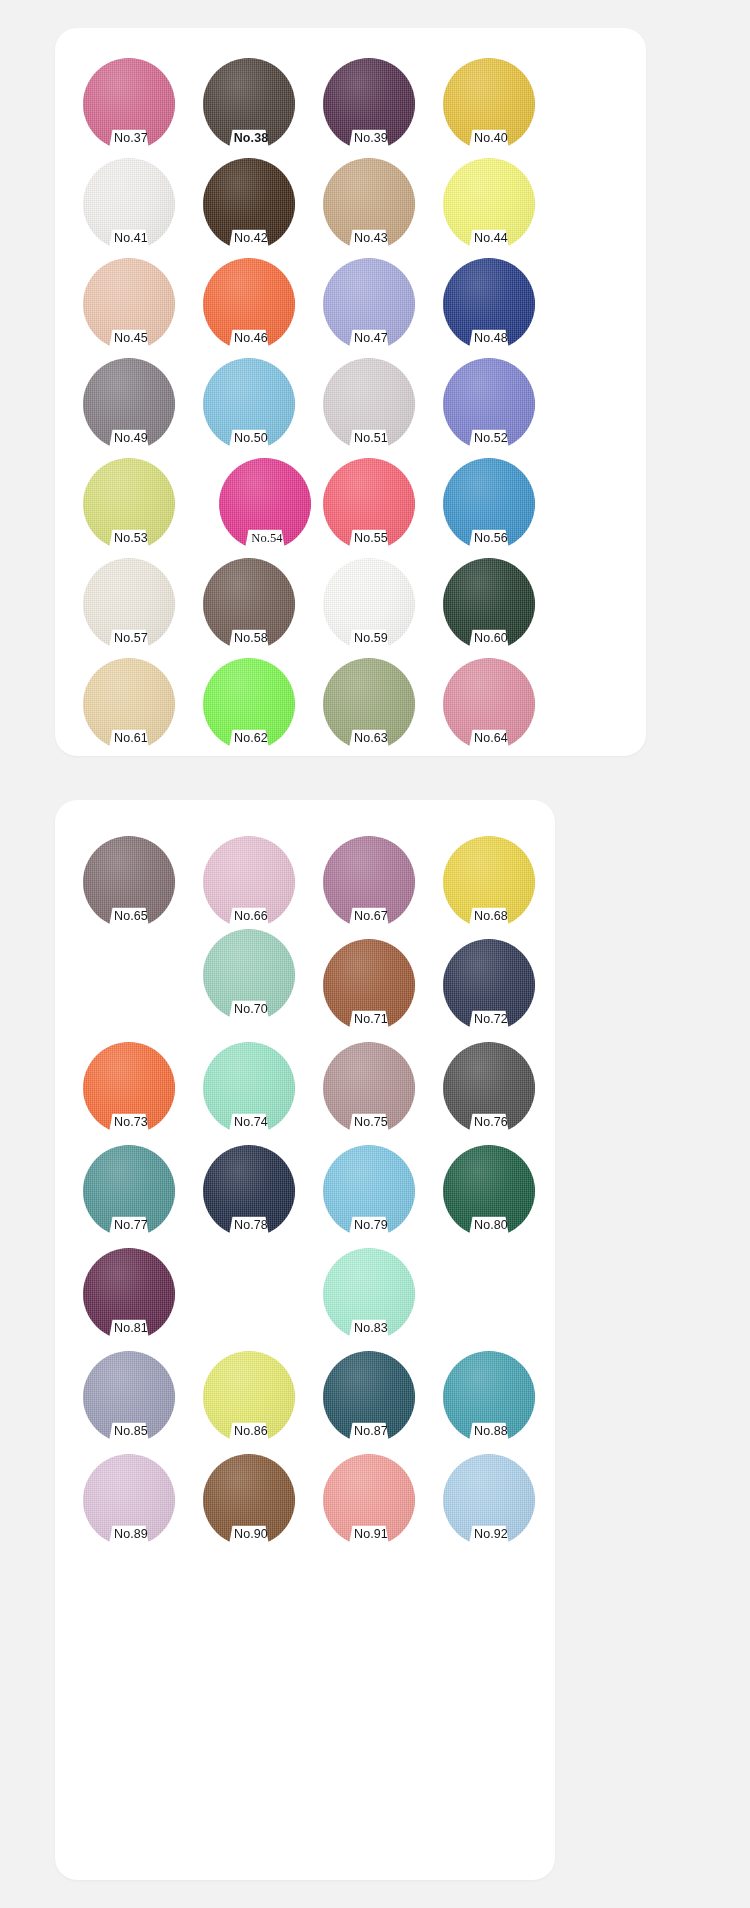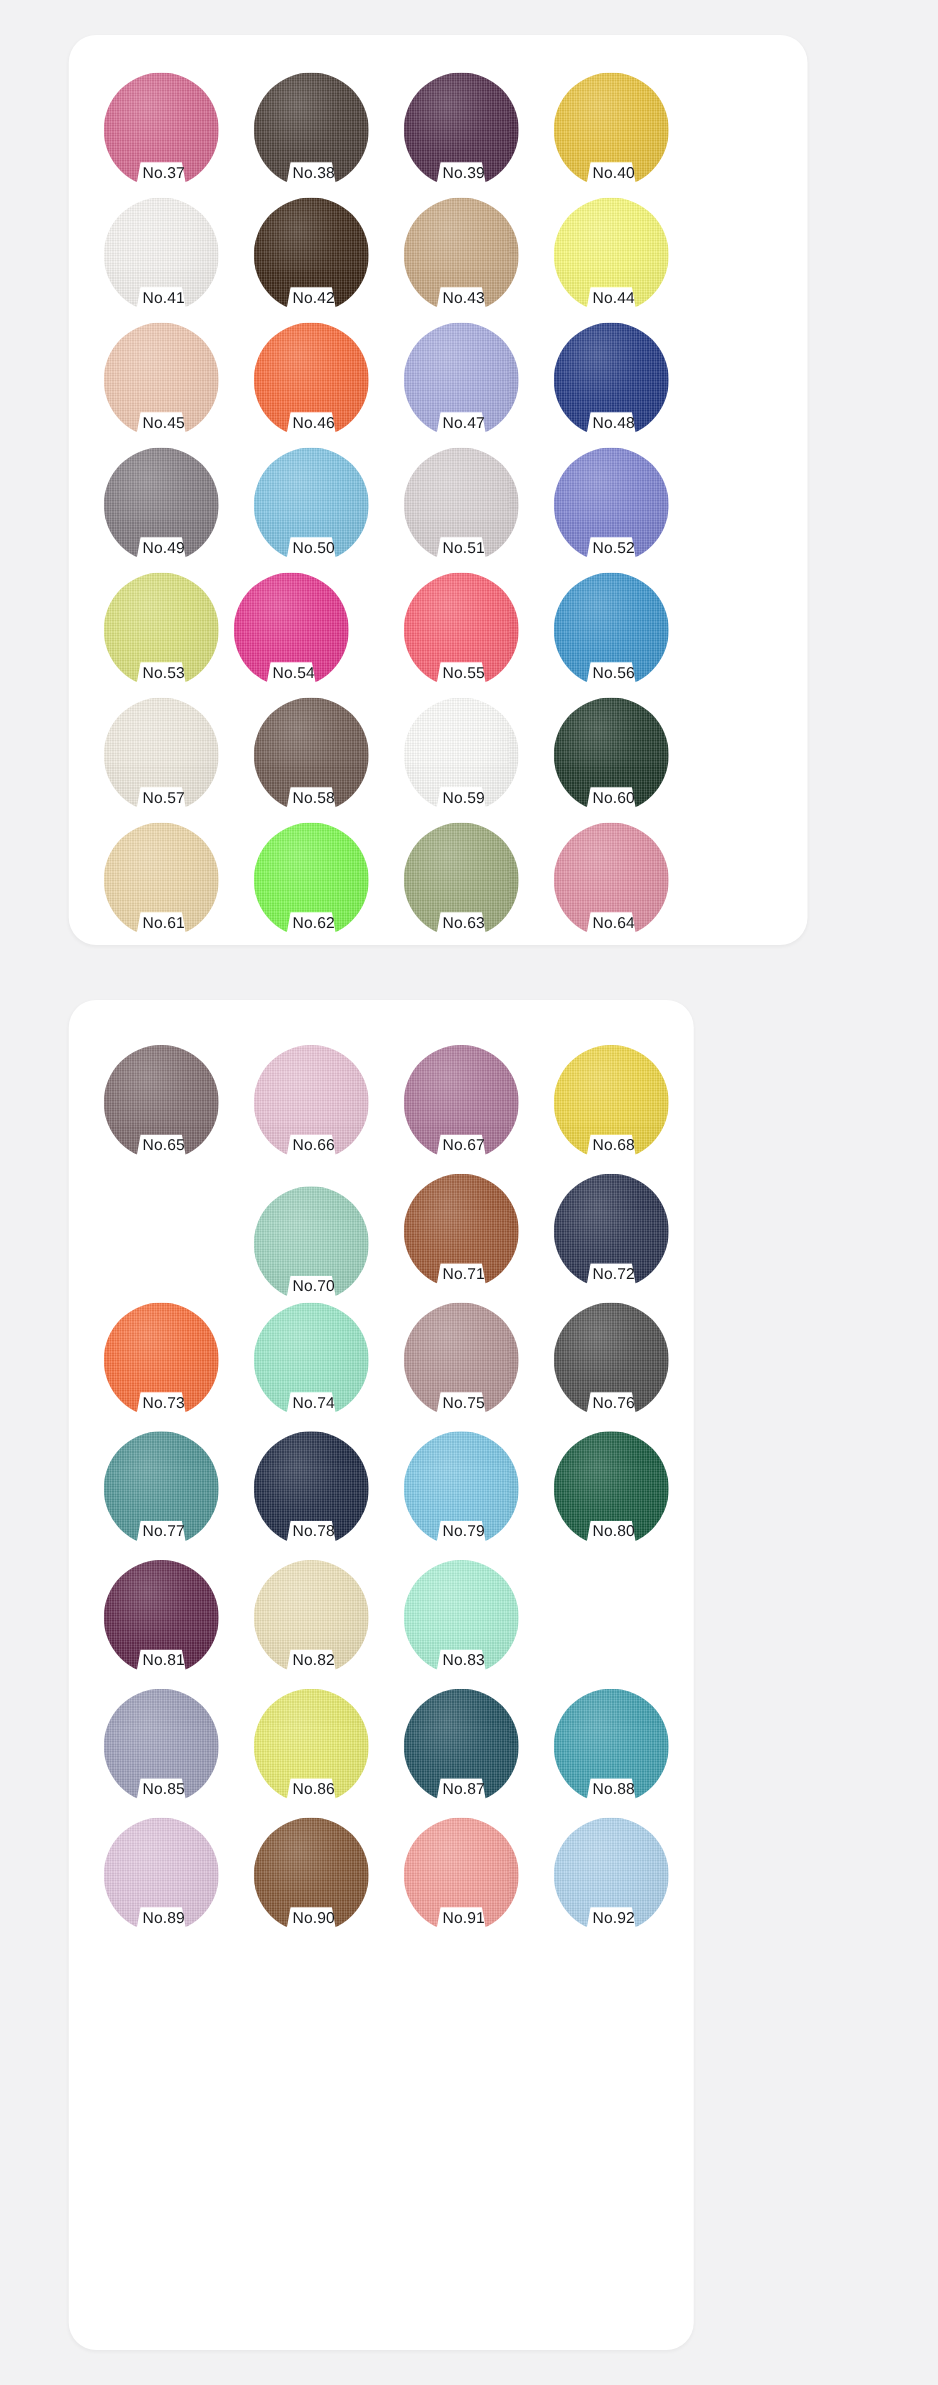--- a/index.html
+++ b/index.html
@@ -106,21 +106,21 @@
 <body>
 
 <div id="page">
 
   <div class="card" id="card-1">
     <div class="grid">
         <div class="swatch" style="left: 28px; top: 30px;">
           <div class="disc" style="background: rgb(212, 100, 141);"></div>
           <div class="swatch-label">No.37</div>
         </div>
-        <div class="swatch" style="left: 148px; top: 30px;">
+        <div class="swatch" style="left: 148px; top: 30px; font-weight: bold;">
           <div class="disc" style="background: rgb(70, 58, 51);"></div>
           <div class="swatch-label">No.38</div>
         </div>
         <div class="swatch" style="left: 268px; top: 30px;">
           <div class="disc" style="background: rgb(76, 39, 70);"></div>
           <div class="swatch-label">No.39</div>
         </div>
         <div class="swatch" style="left: 388px; top: 30px;">
           <div class="disc" style="background: rgb(232, 193, 53);"></div>
           <div class="swatch-label">No.40</div>
@@ -170,21 +170,21 @@
           <div class="swatch-label">No.51</div>
         </div>
         <div class="swatch" style="left: 388px; top: 330px;">
           <div class="disc" style="background: rgb(122, 127, 208);"></div>
           <div class="swatch-label">No.52</div>
         </div>
         <div class="swatch" style="left: 28px; top: 430px;">
           <div class="disc" style="background: rgb(217, 224, 119);"></div>
           <div class="swatch-label">No.53</div>
         </div>
-        <div class="swatch" style="left: 132px; top: 430px;">
+        <div class="swatch" style="left: 164px; top: 430px; font-family: Liberation Serif, serif;">
           <div class="disc" style="background: rgb(229, 49, 141);"></div>
           <div class="swatch-label">No.54</div>
         </div>
         <div class="swatch" style="left: 268px; top: 430px;">
           <div class="disc" style="background: rgb(251, 94, 112);"></div>
           <div class="swatch-label">No.55</div>
         </div>
         <div class="swatch" style="left: 388px; top: 430px;">
           <div class="disc" style="background: rgb(53, 146, 204);"></div>
           <div class="swatch-label">No.56</div>
@@ -235,21 +235,21 @@
           <div class="swatch-label">No.66</div>
         </div>
         <div class="swatch" style="left: 268px; top: 36px;">
           <div class="disc" style="background: rgb(171, 115, 151);"></div>
           <div class="swatch-label">No.67</div>
         </div>
         <div class="swatch" style="left: 388px; top: 36px;">
           <div class="disc" style="background: rgb(239, 214, 62);"></div>
           <div class="swatch-label">No.68</div>
         </div>
-        <div class="swatch" style="left: 148px; top: 149px;">
+        <div class="swatch" style="left: 148px; top: 129px;">
           <div class="disc" style="background: rgb(155, 210, 189);"></div>
           <div class="swatch-label">No.70</div>
         </div>
         <div class="swatch" style="left: 268px; top: 139px;">
           <div class="disc" style="background: rgb(157, 85, 49);"></div>
           <div class="swatch-label">No.71</div>
         </div>
         <div class="swatch" style="left: 388px; top: 139px;">
           <div class="disc" style="background: rgb(38, 47, 76);"></div>
           <div class="swatch-label">No.72</div>
@@ -283,24 +283,20 @@
           <div class="swatch-label">No.79</div>
         </div>
         <div class="swatch" style="left: 388px; top: 345px;">
           <div class="disc" style="background: rgb(17, 87, 59);"></div>
           <div class="swatch-label">No.80</div>
         </div>
         <div class="swatch" style="left: 28px; top: 448px;">
           <div class="disc" style="background: rgb(93, 35, 71);"></div>
           <div class="swatch-label">No.81</div>
         </div>
-        <div class="swatch" style="left: 148px; top: 448px;">
-          <div class="disc" style="background: rgb(236, 224, 183);"></div>
-          <div class="swatch-label">No.82</div>
-        </div>
         <div class="swatch" style="left: 268px; top: 448px;">
           <div class="disc" style="background: rgb(167, 240, 212);"></div>
           <div class="swatch-label">No.83</div>
         </div>
         <div class="swatch" style="left: 28px; top: 551px;">
           <div class="disc" style="background: rgb(154, 156, 184);"></div>
           <div class="swatch-label">No.85</div>
         </div>
         <div class="swatch" style="left: 148px; top: 551px;">
           <div class="disc" style="background: rgb(231, 236, 106);"></div>

